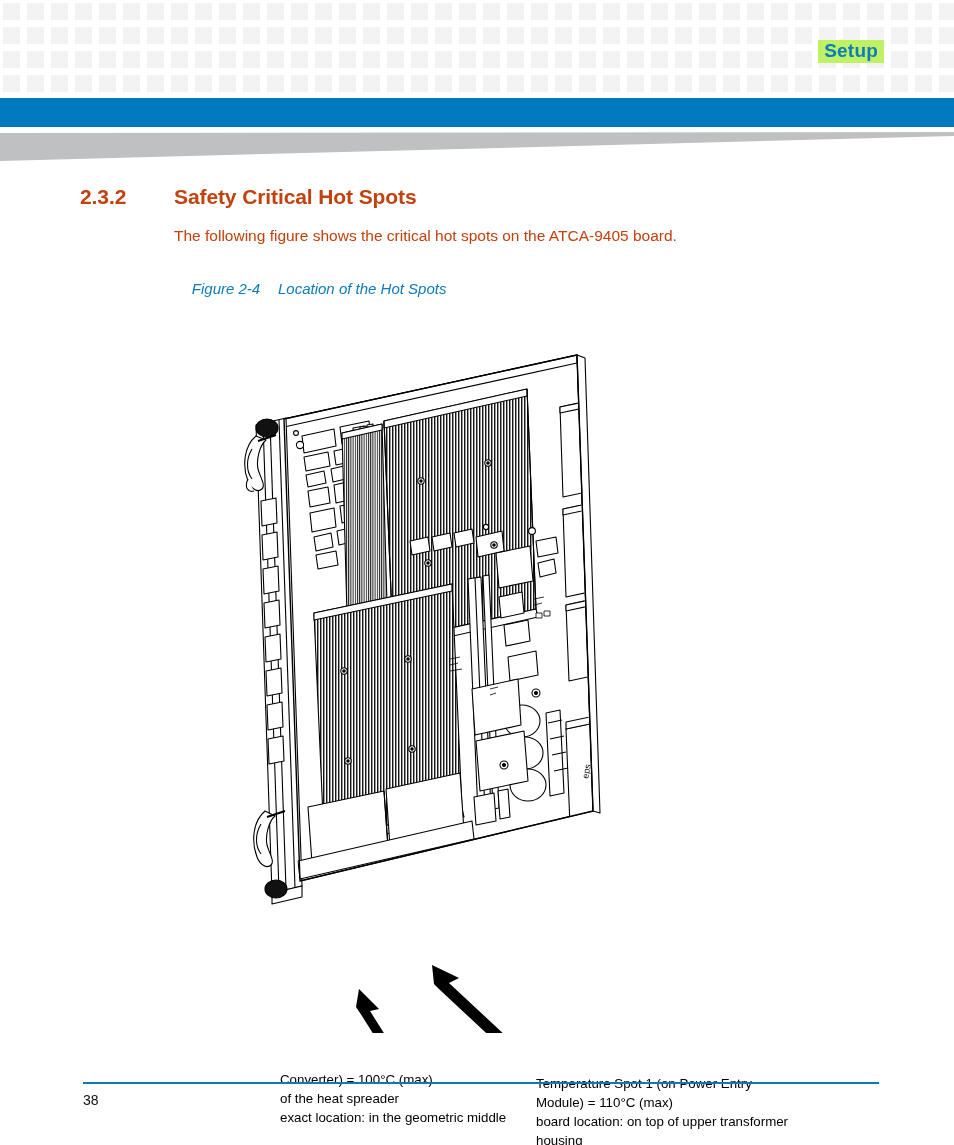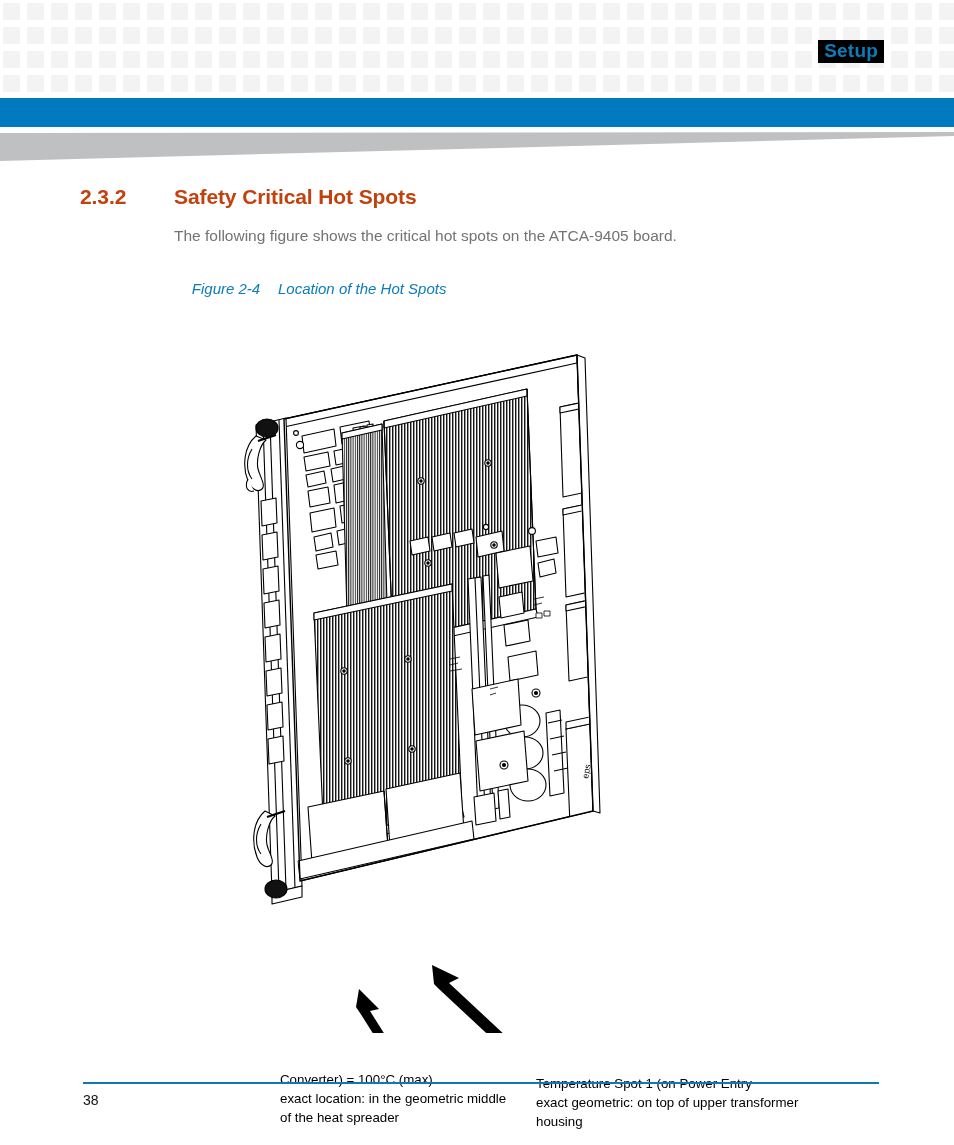--- a/index.html
+++ b/index.html
@@ -44,21 +44,21 @@
   }
   #header-title {
     position: absolute;
     right: 70px;
     top: 40px;
     font-size: 19px;
     font-weight: bold;
     color: #0d7cba;
     letter-spacing: 0.2px;
     z-index: 5;
-    background: #000000;
+    background: #bef264;
     padding: 1px 6px 2px 6px;
     line-height: 1.05;
   }
   #header-blue-bar {
     position: absolute;
     left: 0; top: 98px;
     width: 954px; height: 29px;
     background: #0079be;
   }
   #header-gray-wedge {
@@ -89,21 +89,21 @@
   #section-number {
     display: inline-block;
     width: 94px;
   }
   #body-paragraph {
     position: absolute;
     left: 174px;
     top: 63px;
     width: 700px;
     font-size: 15.5px;
-    color: #737373;
+    color: #c2410c;
     line-height: 1.3;
     white-space: nowrap;
   }
   #figure-caption {
     position: absolute;
     left: 174px;
     top: 117px;
     color: #0d7cba;
     font-style: italic;
     font-size: 15px;
@@ -432,27 +432,28 @@
       <g fill="#000000" stroke="none">
 
         <polygon points="359,656 379,676 370,678 409,740 401,745 362,683 356,674"></polygon>
 
         <polygon points="432,632 459,645 449,650 551,745 542,752 440,657 434,651"></polygon>
       </g>
     </svg>
 
     <div class="annotation" id="annotation-spot2">
       <div>Converter) = 100°C (max)</div>
+      <div>of the heat spreader</div>
       <div>exact location: in the geometric middle</div>
-      <div>of the heat spreader</div>
     </div>
 
     <div class="annotation" id="annotation-spot1">
       <div>Temperature Spot 1 (on Power Entry</div>
-      <div>exact geometric: on top of upper transformer</div>
+      <div>Module) = 110°C (max)</div>
+      <div>board location: on top of upper transformer</div>
       <div>housing</div>
     </div>
 
   </div>
 </div>
 
 <div id="footer">
   <div id="footer-rule"></div>
   <div id="footer-page-number">38</div>
 </div>

